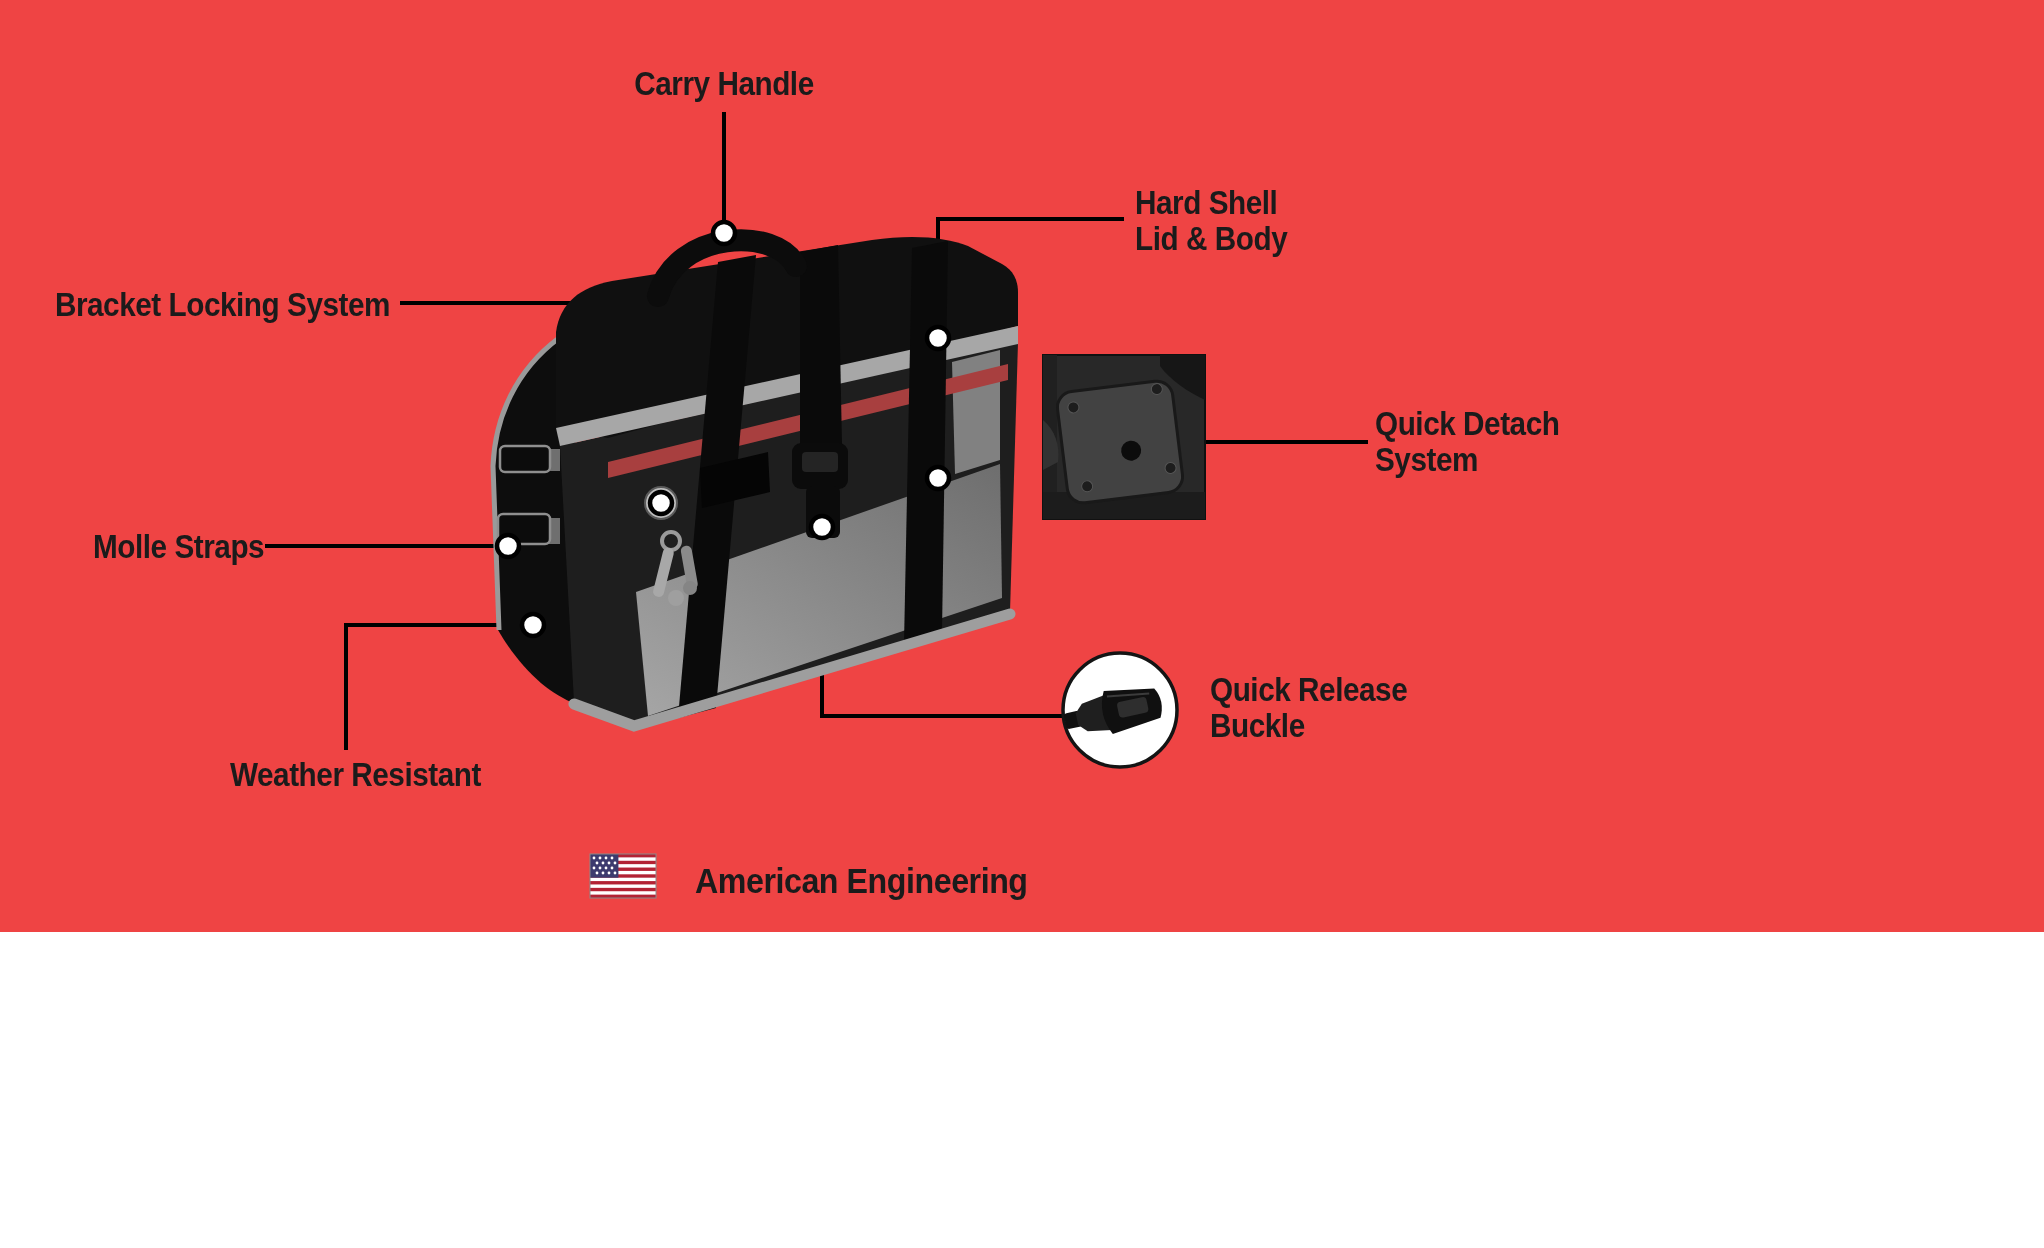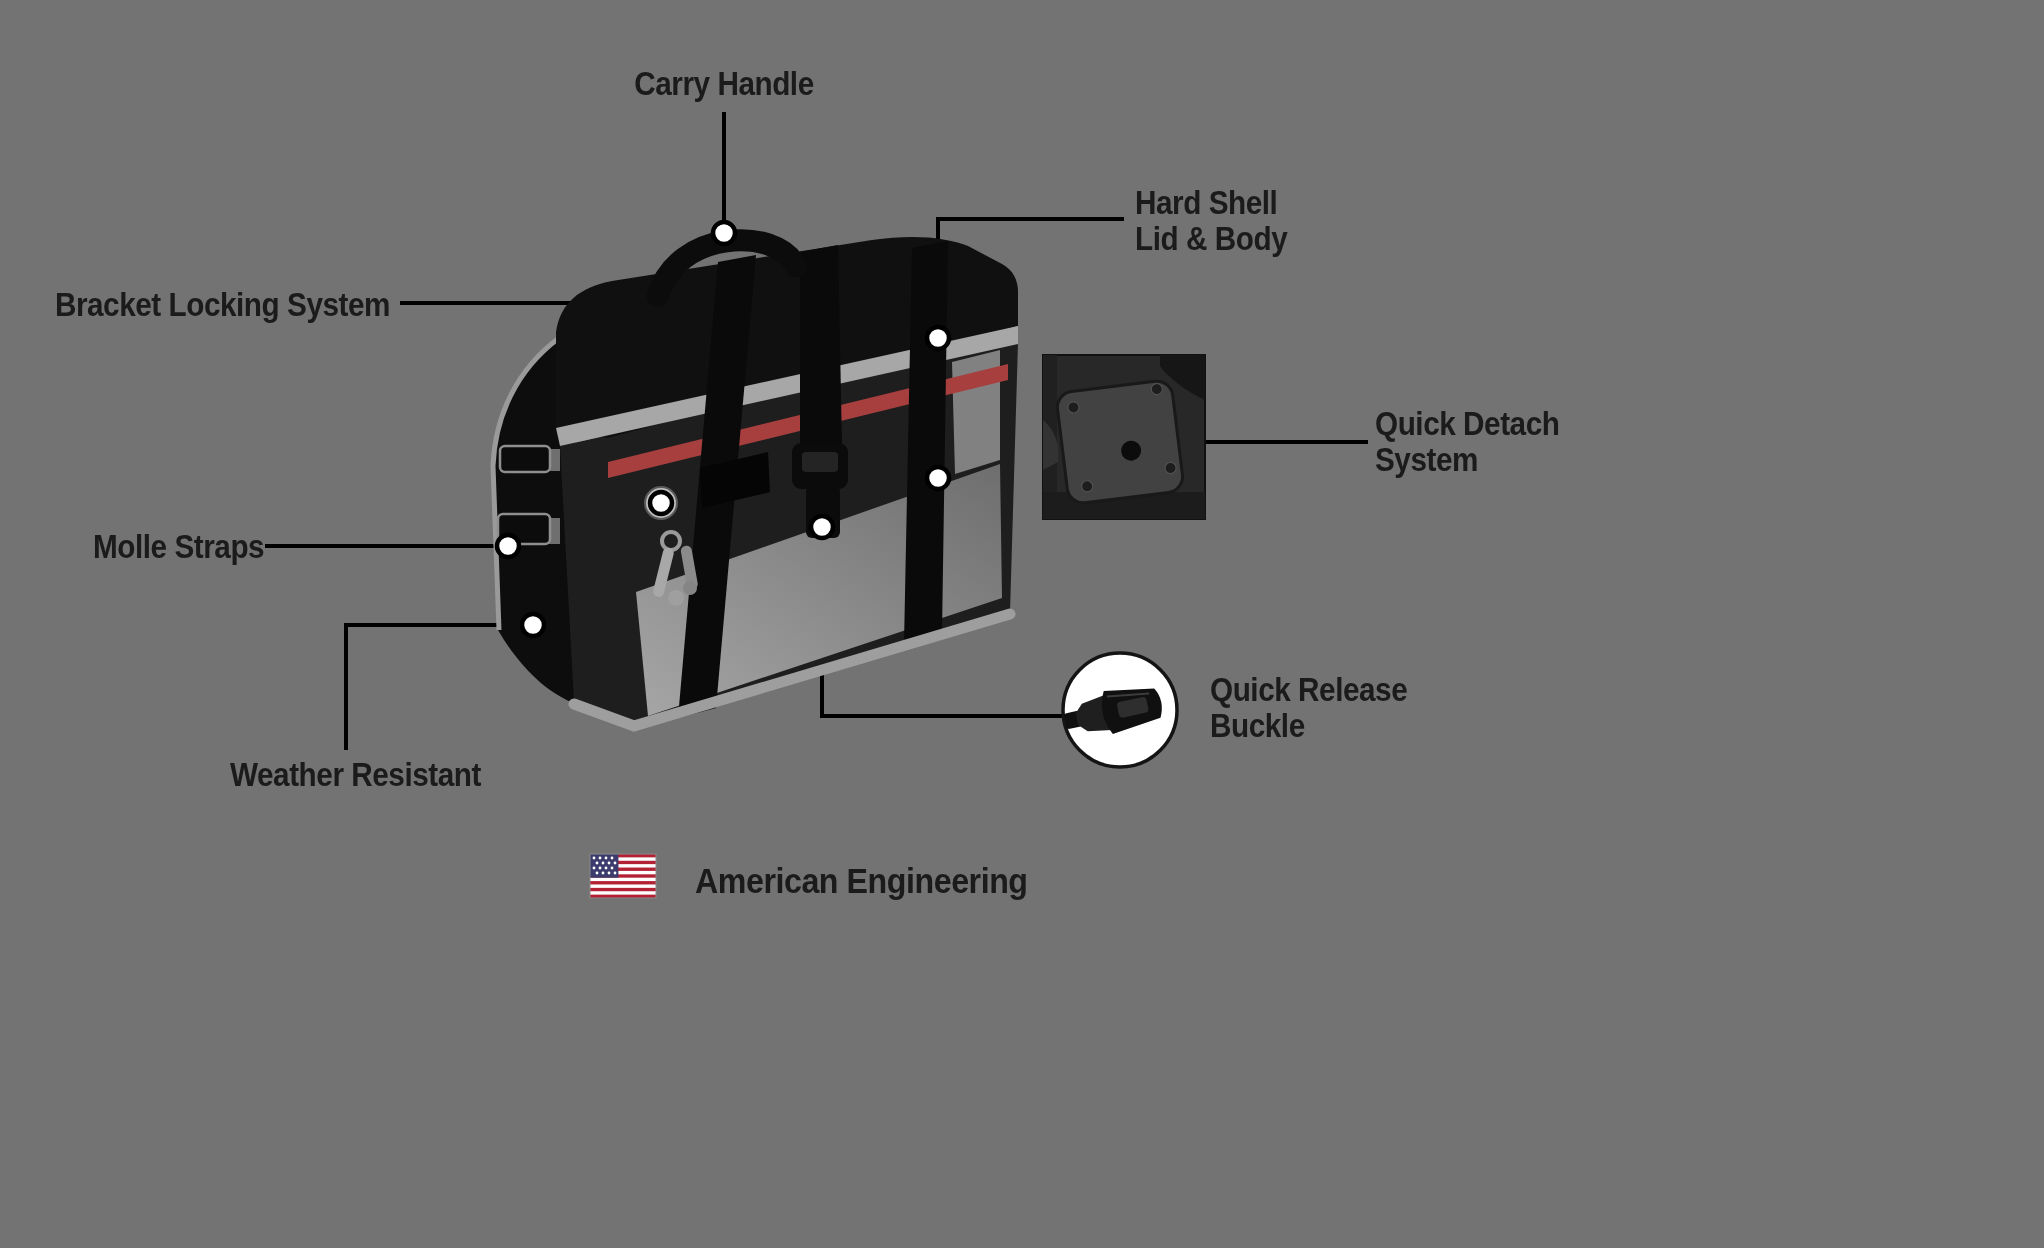--- a/index.html
+++ b/index.html
@@ -1,19 +1,19 @@
 <!DOCTYPE html>
 <html><head>
 <meta charset="utf-8">
 <style>
   html,body{margin:0;padding:0;background:#ffffff;}
   .canvas{
     position:relative;
-    width:2044px;height:1248px;
-    background:#737373;
+    width:2044px;height:932px;
+    background:#ef4444;
     overflow:hidden;
     font-family:"Liberation Sans", sans-serif;
   }
   .overlay-svg{position:absolute;left:0;top:0;}
   .label{
     position:absolute;
     font-weight:700;
     font-size:33px;
     line-height:36px;
     color:#1b1b1b;

